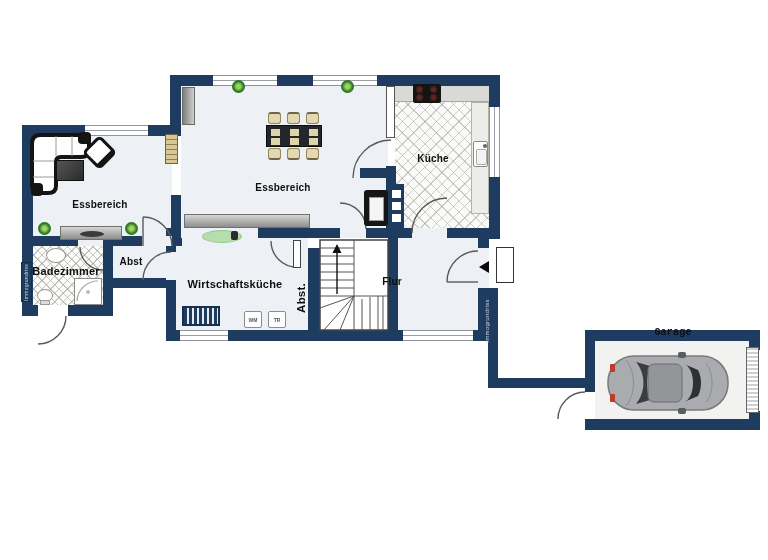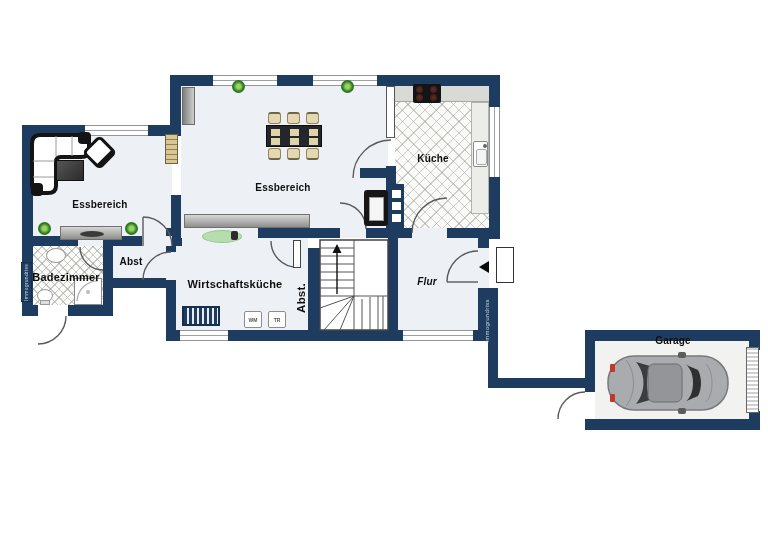--- a/index.html
+++ b/index.html
@@ -245,20 +245,20 @@
       <path d="M78,12 C90,16 90,46 78,50 L92,44 C96,36 96,26 92,18 Z" fill="#2e3032"></path>
       <path d="M100,12 C108,20 108,42 100,50" stroke="#8a8c8f" fill="none"></path>
       <rect x="72" y="0" width="8" height="6" rx="2" fill="#5a5c5e"></rect>
       <rect x="72" y="56" width="8" height="6" rx="2" fill="#5a5c5e"></rect>
     </svg>
   </div>
 
   <div class="lbl" style="left:100px;top:204px;">Essbereich</div>
   <div class="lbl" style="left:283px;top:187px;">Essbereich</div>
   <div class="lbl" style="left:433px;top:158px;">Küche</div>
-  <div class="lbl small" style="left:66px;top:277px;">Badezimmer</div>
+  <div class="lbl small" style="left:66px;top:271px;">Badezimmer</div>
   <div class="lbl" style="left:131px;top:261px;">Abst</div>
   <div class="lbl small" style="left:235px;top:284px;">Wirtschaftsküche</div>
   <div class="lbl rot" style="left:301px;top:298px;font-size:11.5px;">Abst.</div>
-  <div class="lbl" style="left:427px;top:281px;font-style:italic;">Flur</div>
-  <div class="lbl" style="left:673px;top:340px;">Garage</div>
+  <div class="lbl" style="left:392px;top:281px;">Flur</div>
+  <div class="lbl" style="left:673px;top:332px;font-family:Liberation Mono, monospace;">Garage</div>
 
 </div>
 
 </body></html>

